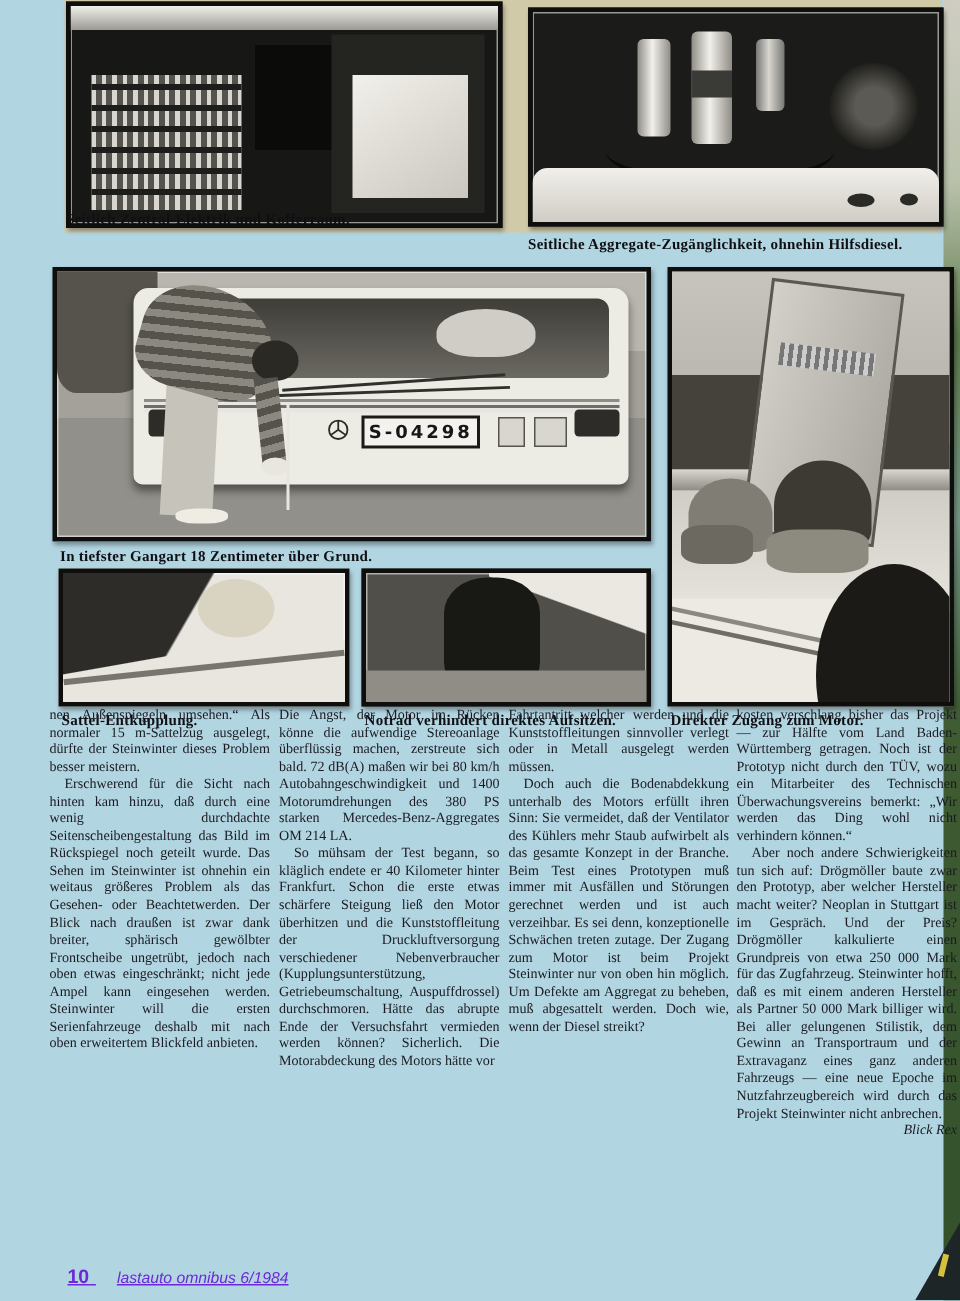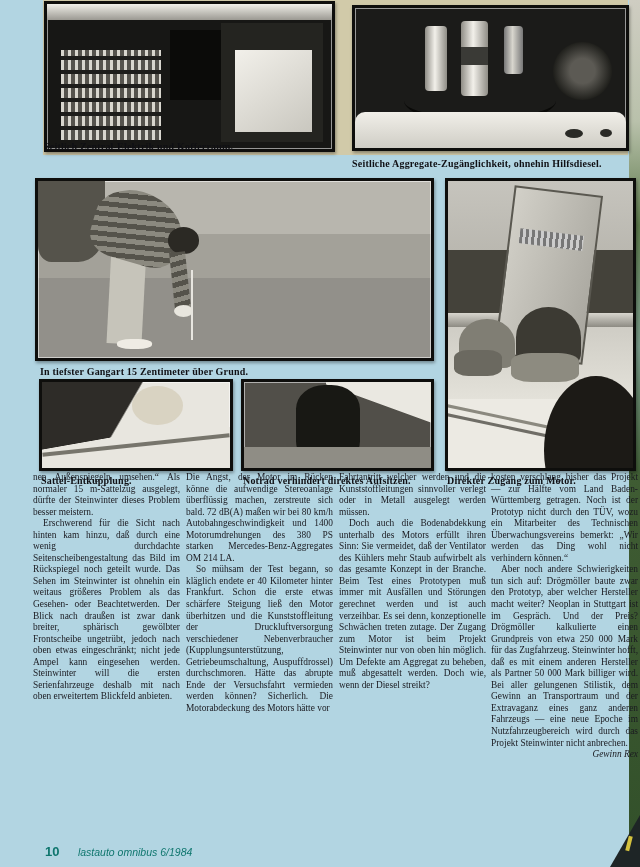--- a/index.html
+++ b/index.html
@@ -114,21 +114,21 @@
 
   
   .col{position:absolute;top:472px;width:147px;text-align:justify;
       font-size:9.4px;line-height:11.55px;color:#1a1a20;}
   #col1{left:33px;} #col2{left:186px;} #col3{left:339px;} #col4{left:491px;}
   .col p{margin:0;text-indent:10px;}
   .col p:first-child{text-indent:0;}
   .byline{float:right;font-style:italic;}
 
   
-  .footer{position:absolute;left:45px;top:842px;font-family:"Liberation Sans",sans-serif;color:#0f766e;}
+  .footer{position:absolute;left:45px;top:842px;font-family:"Liberation Sans",sans-serif;color:#6d28d9;text-decoration:underline;}
   .pageno{font-weight:bold;font-size:13px;}
   .mag{font-style:italic;font-size:10.5px;margin-left:14px;}
 </style>
 </head>
 <body>
 
 <div class="beige-top"></div>
 <div class="edge-right"></div>
 <div class="corner-curl"></div>
 <div class="corner-sliver"></div>
@@ -148,20 +148,41 @@
   <div class="pb-label"></div>
   <div class="pb-cyl3"></div>
   <div class="pb-hose"></div>
   <div class="pb-panel"></div>
   <div class="pb-oval1"></div>
   <div class="pb-oval2"></div>
 </div>
 
 <div class="photo" id="photoMain">
   <div class="pm-trees"></div>
+  <div class="pm-truck">
+    <div class="pm-window">
+      <div class="pm-seat"></div>
+    </div>
+    <div class="pm-wiper1"></div>
+    <div class="pm-wiper2"></div>
+    <div class="pm-stripes"></div>
+    <div class="pm-headlightL"></div>
+    <div class="pm-headlightR"></div>
+    <div class="pm-star">
+      <svg width="15" height="15" viewBox="0 0 20 20">
+        <circle cx="10" cy="10" r="8.2" fill="none" stroke="#2a2a26" stroke-width="1.6"></circle>
+        <path d="M10 2v8M10 10l7 5M10 10L3 15" fill="none" stroke="#2a2a26" stroke-width="1.6"></path>
+      </svg>
+    </div>
+    <div class="pm-plate">
+      <span>S-04298</span>
+    </div>
+    <div class="pm-badge1"></div>
+    <div class="pm-badge2"></div>
+  </div>
   <div class="pm-legs"></div>
   <div class="pm-torso"></div>
   <div class="pm-head"></div>
   <div class="pm-arm"></div>
   <div class="pm-tape"></div>
   <div class="pm-hand"></div>
   <div class="pm-shoe"></div>
 </div>
 
 <div class="photo" id="photoTall">
@@ -189,41 +210,41 @@
   <div class="s1-stripe"></div>
 </div>
 <div class="photo" id="photoS2">
   <div class="s2-fender"></div>
   <div class="s2-tire"></div>
   <div class="s2-road"></div>
 </div>
 
 <div class="caption" id="capA">Seitlich Zentral-Elektrik und Kofferraum.</div>
 <div class="caption" id="capB">Seitliche Aggregate-Zugänglichkeit, ohnehin Hilfsdiesel.</div>
-<div class="caption" id="capMain">In tiefster Gangart 15 Zentimeter über Grund.</div>
+<div class="caption" id="capMain">In tiefster Gangart 18 Zentimeter über Grund.</div>
 <div class="caption" id="capS1">Sattel-Entkupplung.</div>
 <div class="caption" id="capS2">Notrad verhindert direktes Aufsitzen.</div>
 <div class="caption" id="capS3">Direkter Zugang zum Motor.</div>
 
 <div class="col" id="col1">
   <p>nen Außenspiegeln umsehen.“ Als normaler 15 m-Sattelzug ausgelegt, dürfte der Steinwinter dieses Problem besser meistern.</p>
   <p>Erschwerend für die Sicht nach hinten kam hinzu, daß durch eine wenig durchdachte Seitenscheibengestaltung das Bild im Rückspiegel noch geteilt wurde. Das Sehen im Steinwinter ist ohnehin ein weitaus größeres Problem als das Gesehen- oder Beachtetwerden. Der Blick nach draußen ist zwar dank breiter, sphärisch gewölbter Frontscheibe ungetrübt, jedoch nach oben etwas eingeschränkt; nicht jede Ampel kann eingesehen werden. Steinwinter will die ersten Serienfahrzeuge deshalb mit nach oben erweitertem Blickfeld anbieten.</p>
 </div>
 <div class="col" id="col2">
   <p>Die Angst, der Motor im Rücken könne die aufwendige Stereoanlage überflüssig machen, zerstreute sich bald. 72 dB(A) maßen wir bei 80 km/h Autobahngeschwindigkeit und 1400 Motorumdrehungen des 380 PS starken Mercedes-Benz-Aggregates OM 214 LA.</p>
   <p>So mühsam der Test begann, so kläglich endete er 40 Kilometer hinter Frankfurt. Schon die erste etwas schärfere Steigung ließ den Motor überhitzen und die Kunststoffleitung der Druckluftversorgung verschiedener Nebenverbraucher (Kupplungsunterstützung, Getriebeumschaltung, Auspuffdrossel) durchschmoren. Hätte das abrupte Ende der Versuchsfahrt vermieden werden können? Sicherlich. Die Motorabdeckung des Motors hätte vor</p>
 </div>
 <div class="col" id="col3">
   <p>Fahrtantritt welcher werden und die Kunststoffleitungen sinnvoller verlegt oder in Metall ausgelegt werden müssen.</p>
   <p>Doch auch die Bodenabdekkung unterhalb des Motors erfüllt ihren Sinn: Sie vermeidet, daß der Ventilator des Kühlers mehr Staub aufwirbelt als das gesamte Konzept in der Branche. Beim Test eines Prototypen muß immer mit Ausfällen und Störungen gerechnet werden und ist auch verzeihbar. Es sei denn, konzeptionelle Schwächen treten zutage. Der Zugang zum Motor ist beim Projekt Steinwinter nur von oben hin möglich. Um Defekte am Aggregat zu beheben, muß abgesattelt werden. Doch wie, wenn der Diesel streikt?</p>
 </div>
 <div class="col" id="col4">
   <p>kosten verschlang bisher das Projekt — zur Hälfte vom Land Baden-Württemberg getragen. Noch ist der Prototyp nicht durch den TÜV, wozu ein Mitarbeiter des Technischen Überwachungsvereins bemerkt: „Wir werden das Ding wohl nicht verhindern können.“</p>
   <p>
     <span>Aber noch andere Schwierigkeiten tun sich auf: Drögmöller baute zwar den Prototyp, aber welcher Hersteller macht weiter? Neoplan in Stuttgart ist im Gespräch. Und der Preis? Drögmöller kalkulierte einen Grundpreis von etwa 250 000 Mark für das Zugfahrzeug. Steinwinter hofft, daß es mit einem anderen Hersteller als Partner 50 000 Mark billiger wird. Bei aller gelungenen Stilistik, dem Gewinn an Transportraum und der Extravaganz eines ganz anderen Fahrzeugs — eine neue Epoche im Nutzfahrzeugbereich wird durch das Projekt Steinwinter nicht anbrechen.</span>
-    <span class="byline">Gewinn Rex</span>
+    <span class="byline">Blick Rex</span>
   </p>
 </div>
 
 <div class="footer">
   <span class="pageno">10</span>
   <span class="mag">lastauto omnibus 6/1984</span>
 </div>
 
 </body></html>

